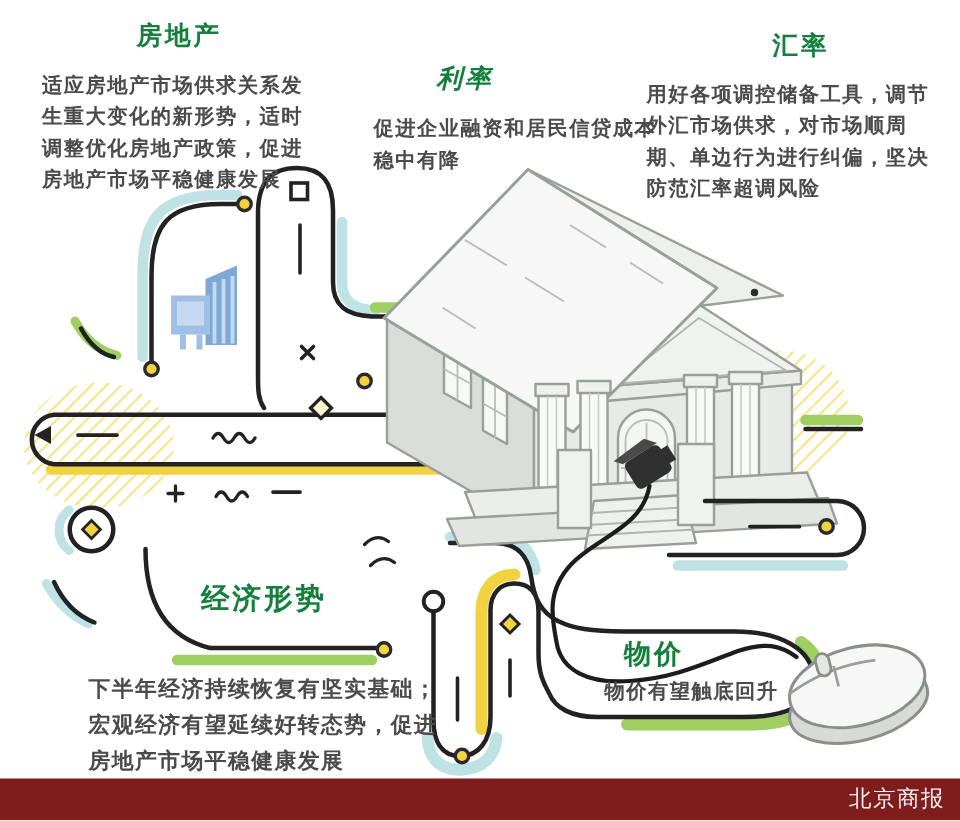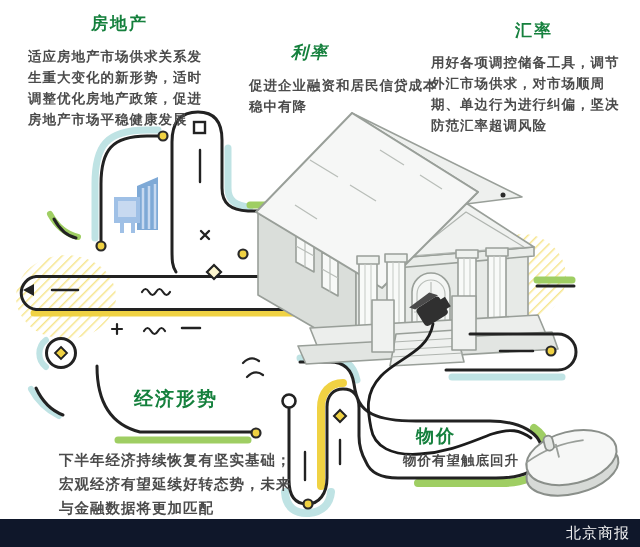--- a/index.html
+++ b/index.html
@@ -12,21 +12,21 @@
   .t-re{left:91px;top:12px;font-size:17px;}
   .b-re{left:28px;top:46px;width:176px;}
   .t-ir{left:291px;top:41px;font-size:17px;font-style:italic;}
   .b-ir{left:249px;top:75px;width:198px;}
   .t-er{left:515px;top:19px;font-size:17px;text-align:center;}
   .b-er{left:431px;top:52px;width:202px;}
   .t-ec{left:134px;top:386px;font-size:19px;}
   .b-ec{left:59px;top:448px;width:245px;font-size:14.5px;line-height:24px;}
   .t-pr{left:397px;top:424px;font-size:18px;margin-left:19px;}
   .b-pr{left:376px;top:452px;width:130px;font-size:13.5px;line-height:17px;margin-left:27px;}
-  #footer{position:absolute;left:0;top:519px;width:640px;height:28px;background:#0f172a;}
+  #footer{position:absolute;left:0;top:519px;width:640px;height:28px;background:#7f1d1d;}
   #footer span{position:absolute;right:10px;top:0;line-height:28px;font-size:15px;color:#f2f2f2;letter-spacing:1px;}
 </style>
 </head>
 <body>
 
 <div id="stage">
 
 <svg id="art" width="640" height="547" viewBox="0 0 640 547" aria-hidden="true">
   <defs>
     <pattern id="hatchY" width="7" height="7" patternUnits="userSpaceOnUse" patternTransform="rotate(45)">
@@ -204,21 +204,21 @@
   <div class="lbl title t-re">房地产</div>
   <div class="lbl body  b-re">适应房地产市场供求关系发生重大变化的新形势，适时调整优化房地产政策，促进房地产市场平稳健康发展</div>
 
   <div class="lbl title t-ir">利率</div>
   <div class="lbl body  b-ir">促进企业融资和居民信贷成本稳中有降</div>
 
   <div class="lbl title t-er">汇率</div>
   <div class="lbl body  b-er">用好各项调控储备工具，调节外汇市场供求，对市场顺周期、单边行为进行纠偏，坚决防范汇率超调风险</div>
 
   <div class="lbl title t-ec">经济形势</div>
-  <div class="lbl body  b-ec">下半年经济持续恢复有坚实基础；宏观经济有望延续好转态势，未来与金融数据将更加匹配</div>
+  <div class="lbl body  b-ec">下半年经济持续恢复有坚实基础；宏观经济有望延续好转态势，促进房地产市场平稳健康发展</div>
 
   <div class="lbl title t-pr">物价</div>
   <div class="lbl body  b-pr">物价有望触底回升</div>
 
   <div id="footer">
     <span>北京商报</span>
   </div>
 </div>
 
 </body></html>

